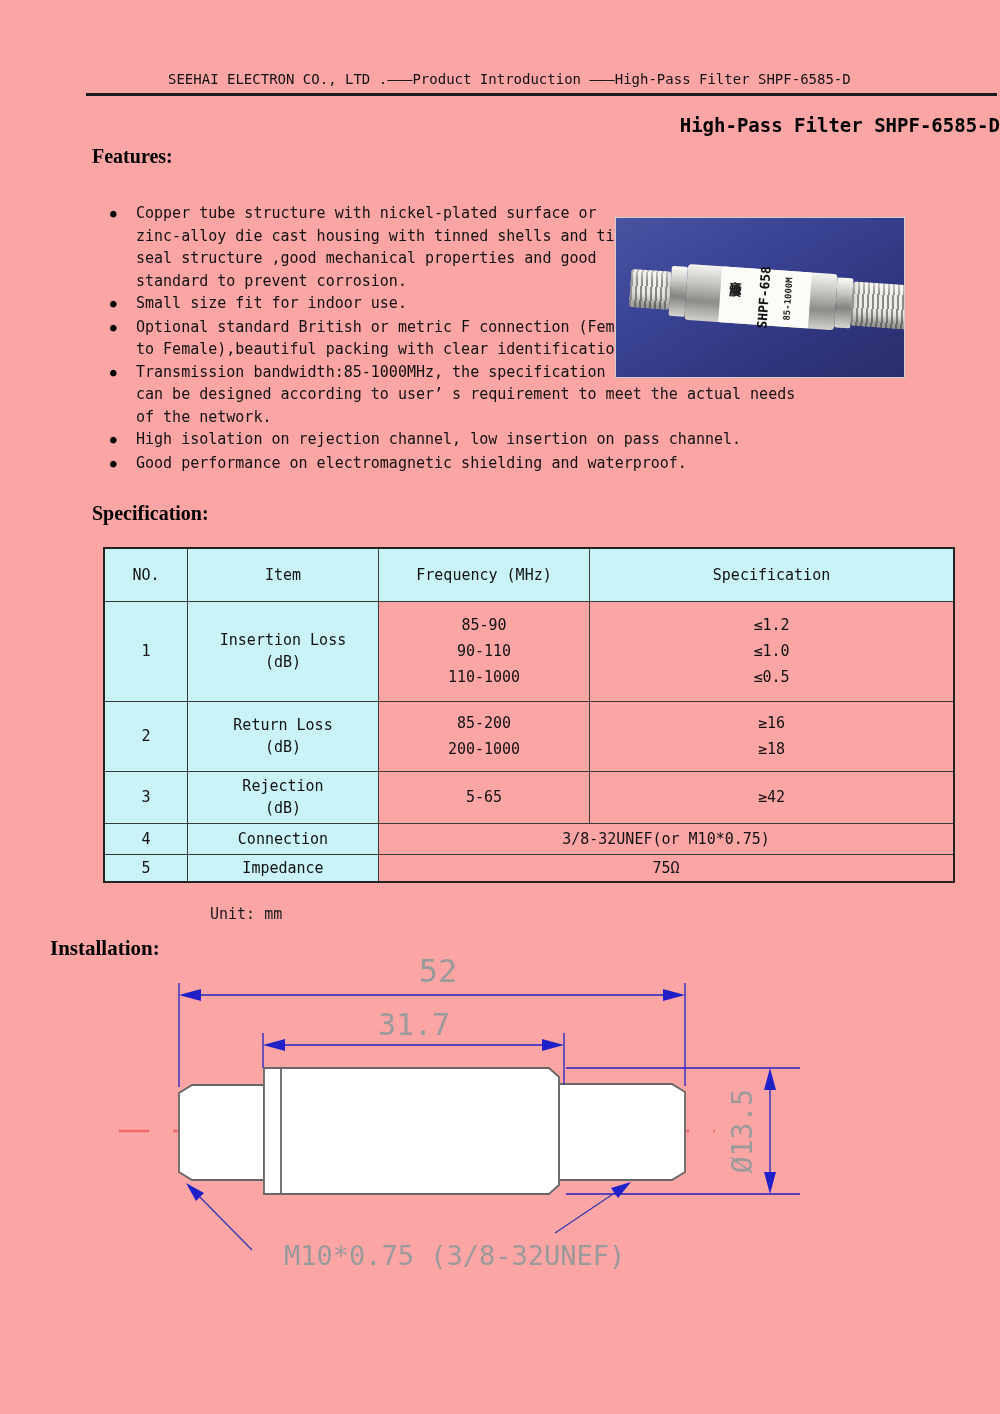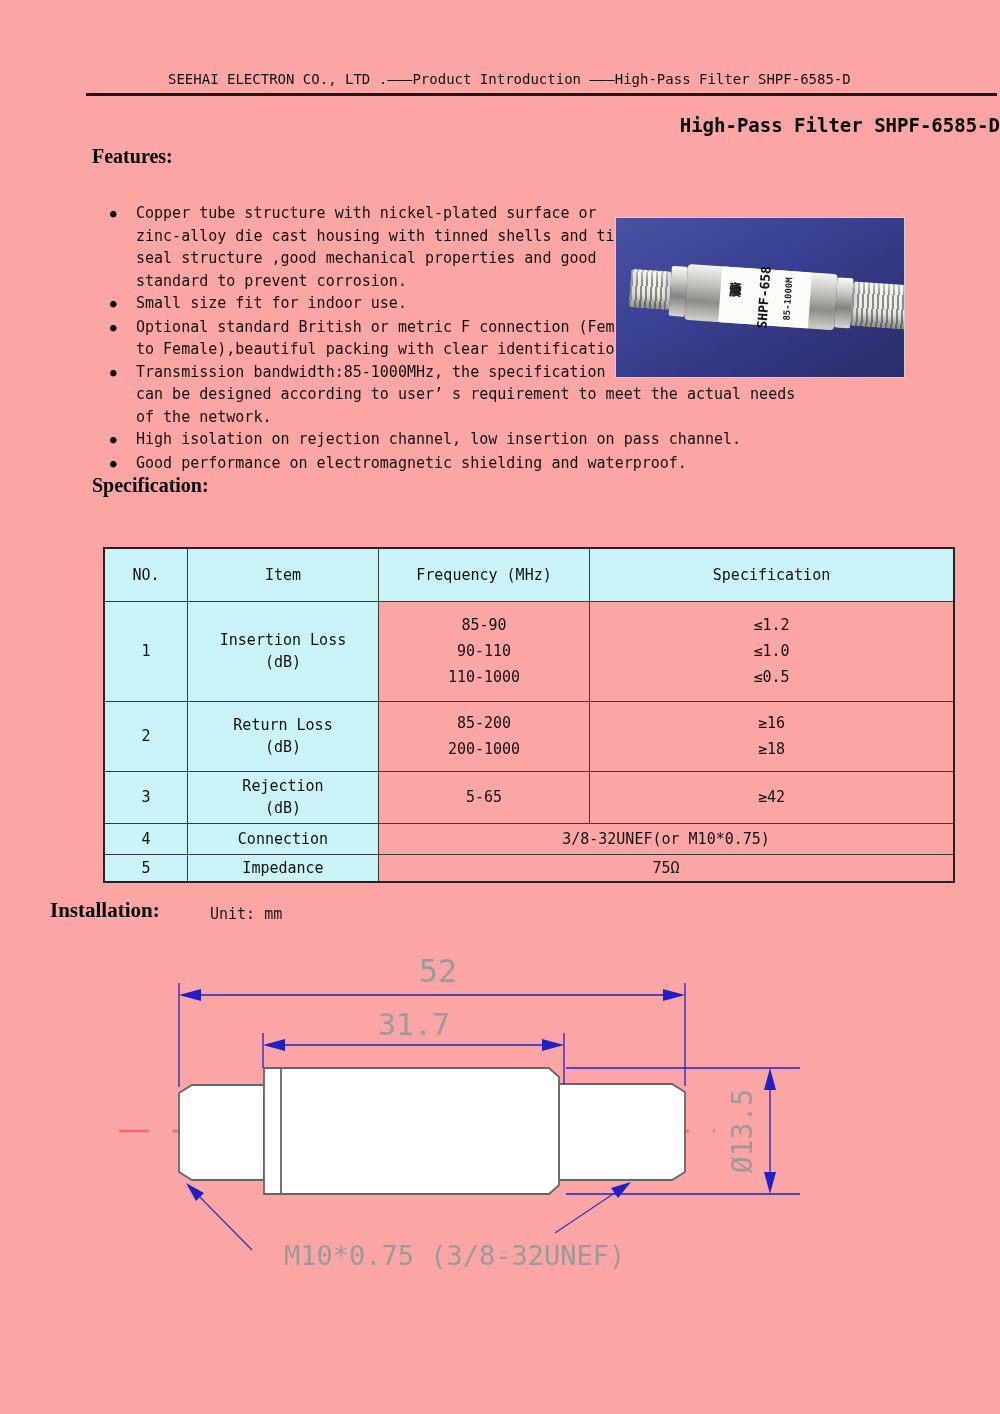--- a/index.html
+++ b/index.html
@@ -9,22 +9,22 @@
     font-family:"DejaVu Sans Mono",monospace;color:#1a1a1a;
   }
   .abs{position:absolute;}
   
   .hdr{left:168px;top:71px;font-size:14px;letter-spacing:0;white-space:nowrap;color:#111;}
   .rule{left:86px;top:93px;width:911px;height:3px;background:#1a1a1a;}
   .title{left:100px;top:114px;width:900px;text-align:right;font-size:19px;font-weight:bold;color:#000;}
   
   .h-serif{font-family:"Liberation Serif",serif;font-weight:bold;font-size:20px;color:#000;}
   .feat-head{left:92px;top:145px;}
-  .spec-head{left:92px;top:474px;}
-  .inst-head{left:50px;top:898px;font-size:21px;}
+  .spec-head{left:92px;top:502px;}
+  .inst-head{left:50px;top:936px;font-size:21px;}
   .unit{left:210px;top:905px;font-size:15px;}
   
   .features{left:110px;top:202px;width:690px;}
   .feat{display:flex;}
   .feat .bullet{width:26px;font-size:11px;line-height:22.5px;padding-top:1px;color:#000;}
   .feat .ftext{white-space:pre-line;font-size:15px;line-height:22.5px;color:#111;}
   
   .photo{left:615px;top:217px;width:290px;height:161px;
     background:linear-gradient(150deg,#4a52a2 0%,#3a4294 38%,#30367e 70%,#2a2e6c 100%);
     border:1px solid #cfcfcf;box-sizing:border-box;overflow:hidden;}

